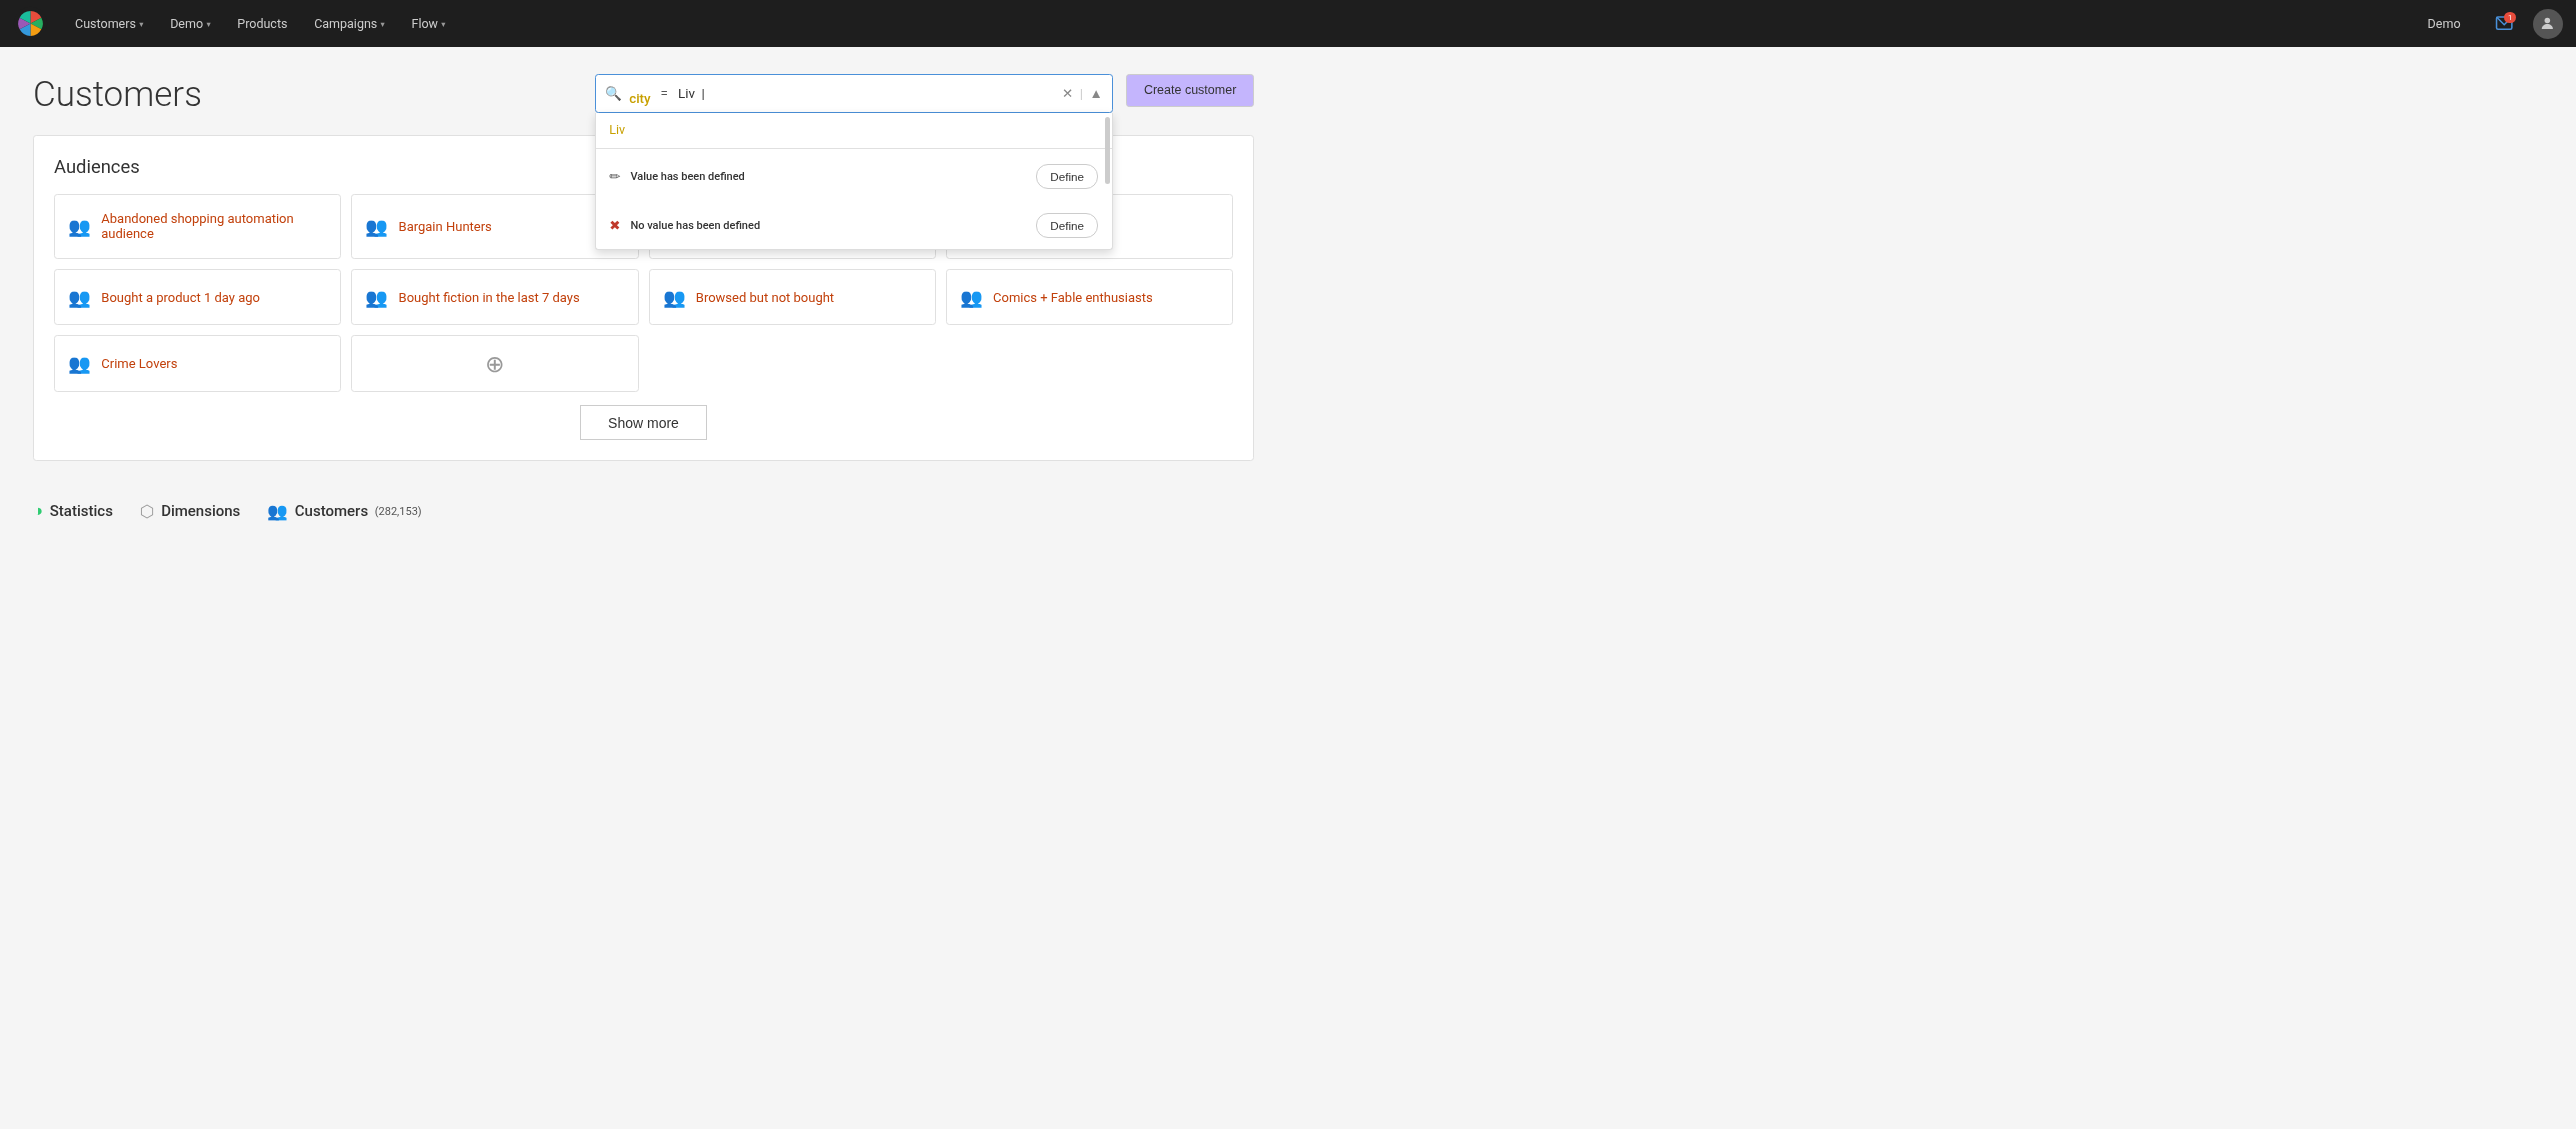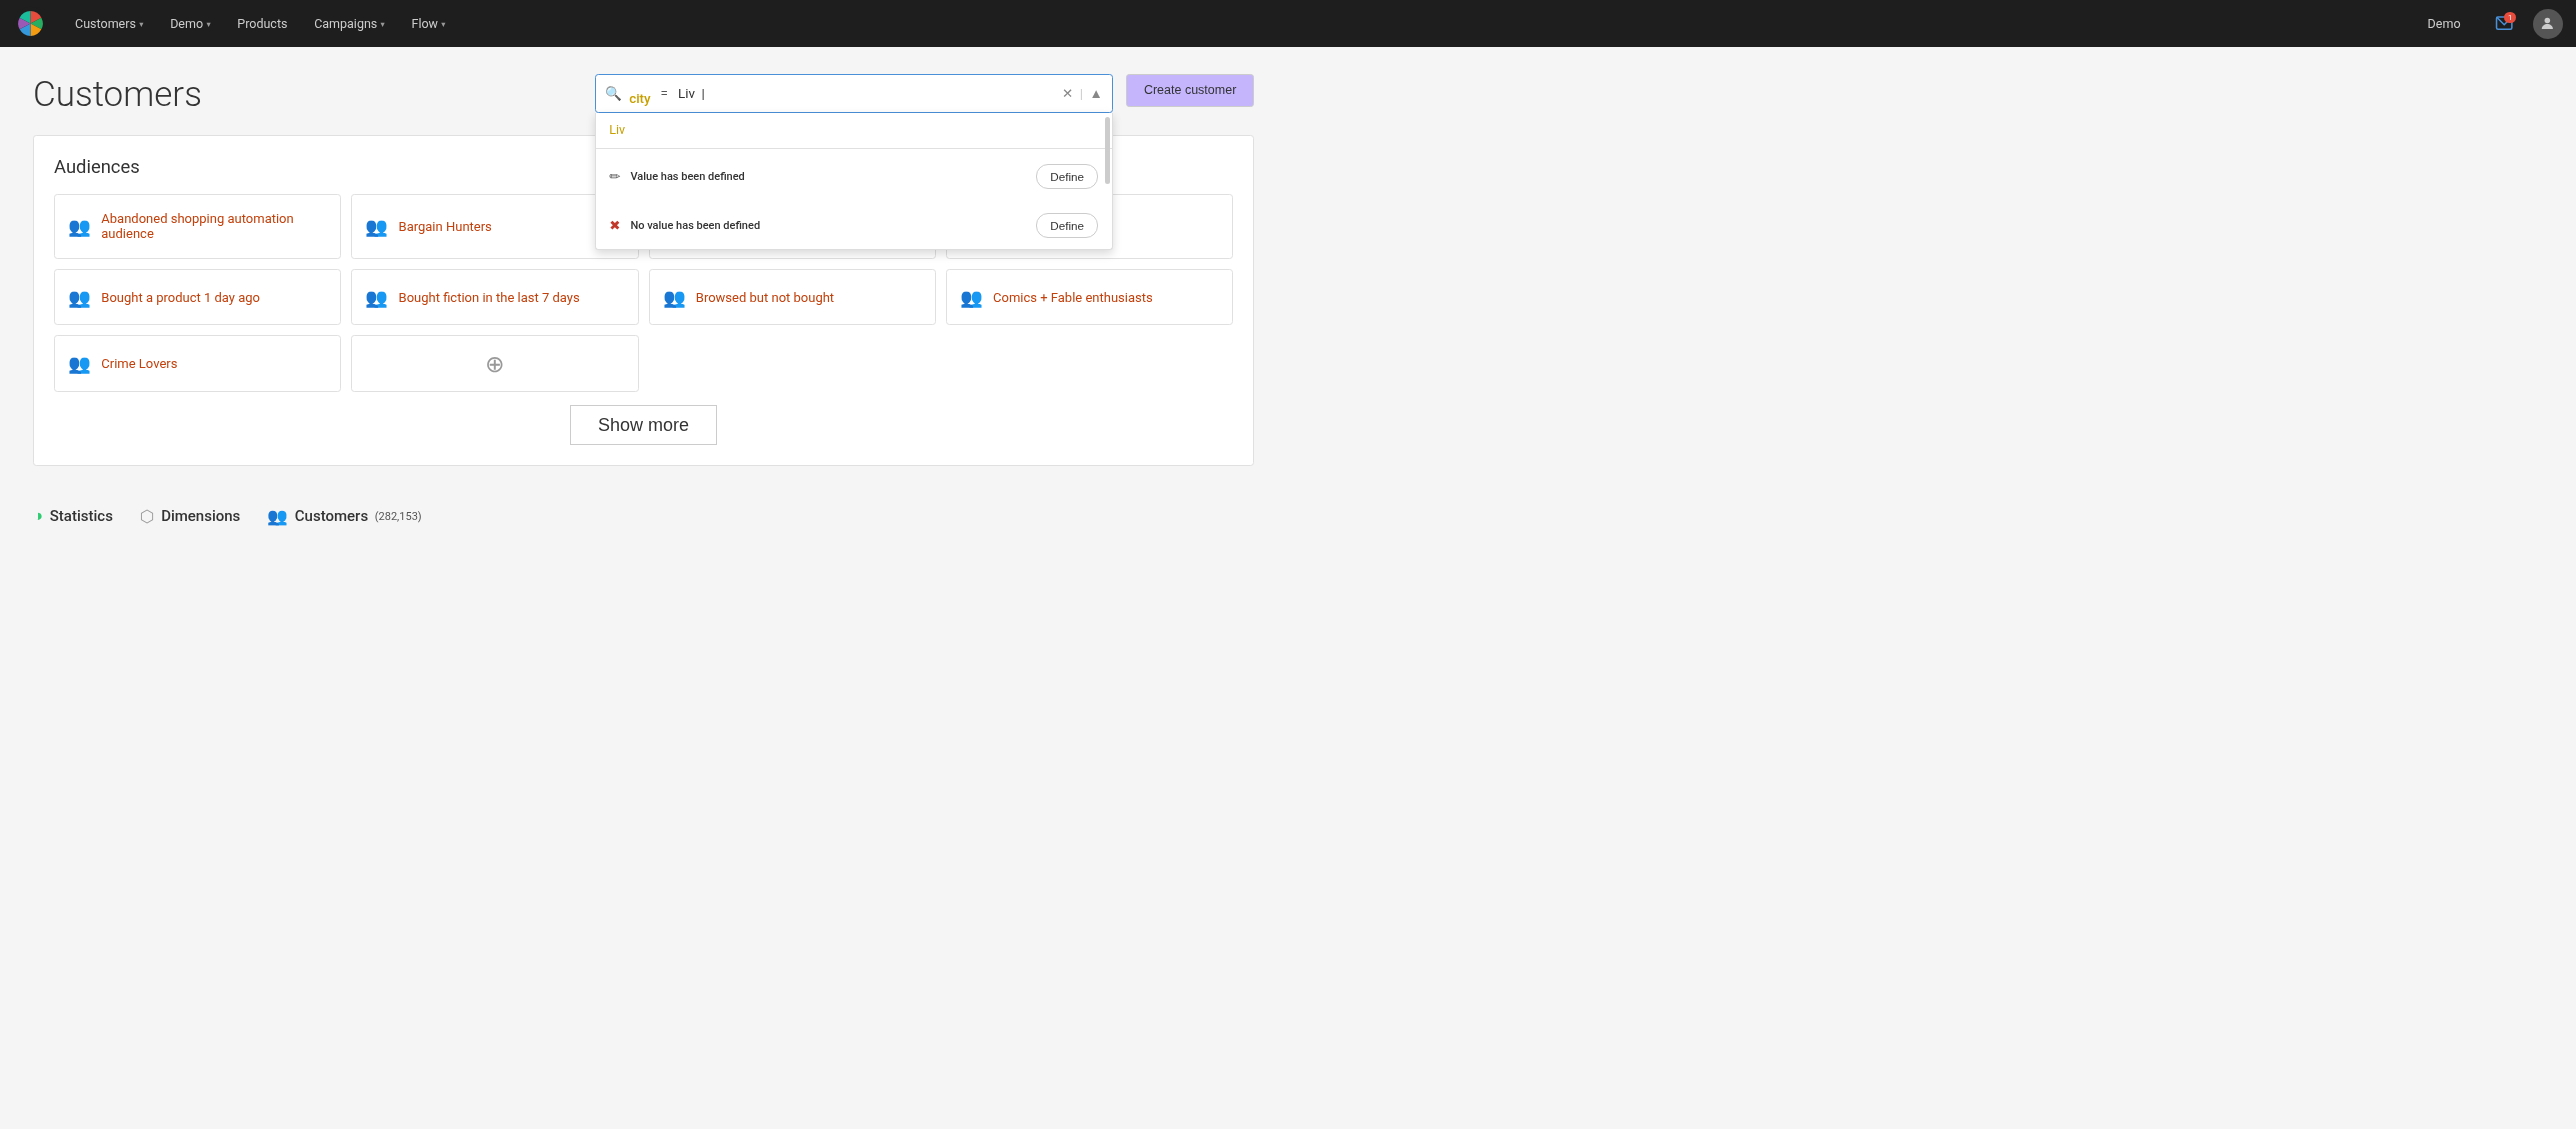--- a/index.html
+++ b/index.html
@@ -211,21 +211,21 @@
     }
     .add-icon { color: #999; font-size: 23.4px; }
 
     .show-more-btn {
       display: block;
       margin: 13.4px auto 0;
       border: 0.8px solid #ccc;
       background: white;
       padding: 8.4px 27px;
       border-radius: 0;
-      font-size: 18px;
+      font-size: 14px;
       cursor: pointer;
       color: #333;
     }
 
     
     .stats-footer {
       display: flex;
       align-items: center;
       gap: 27px;
       padding: 13.4px 0;

